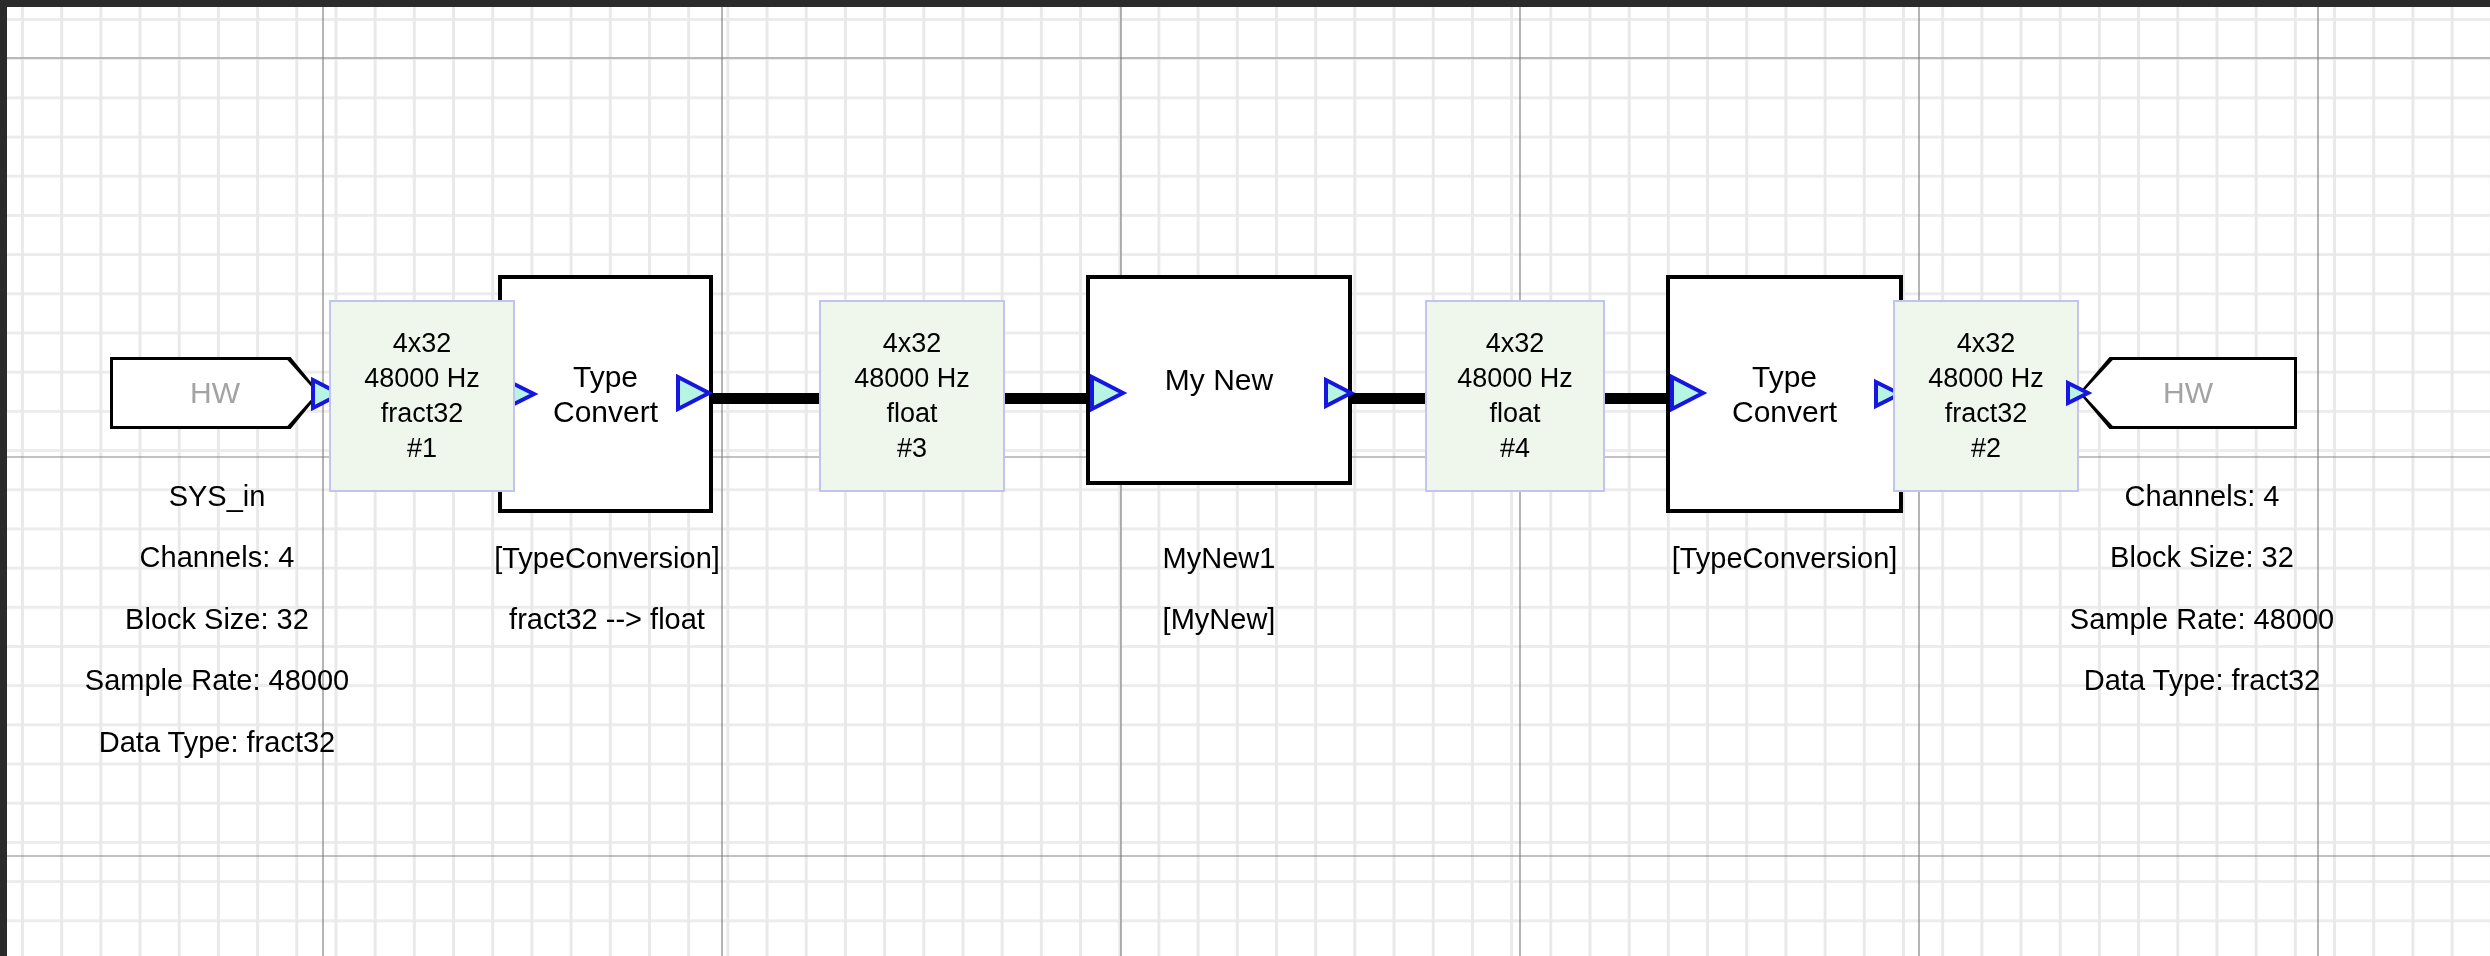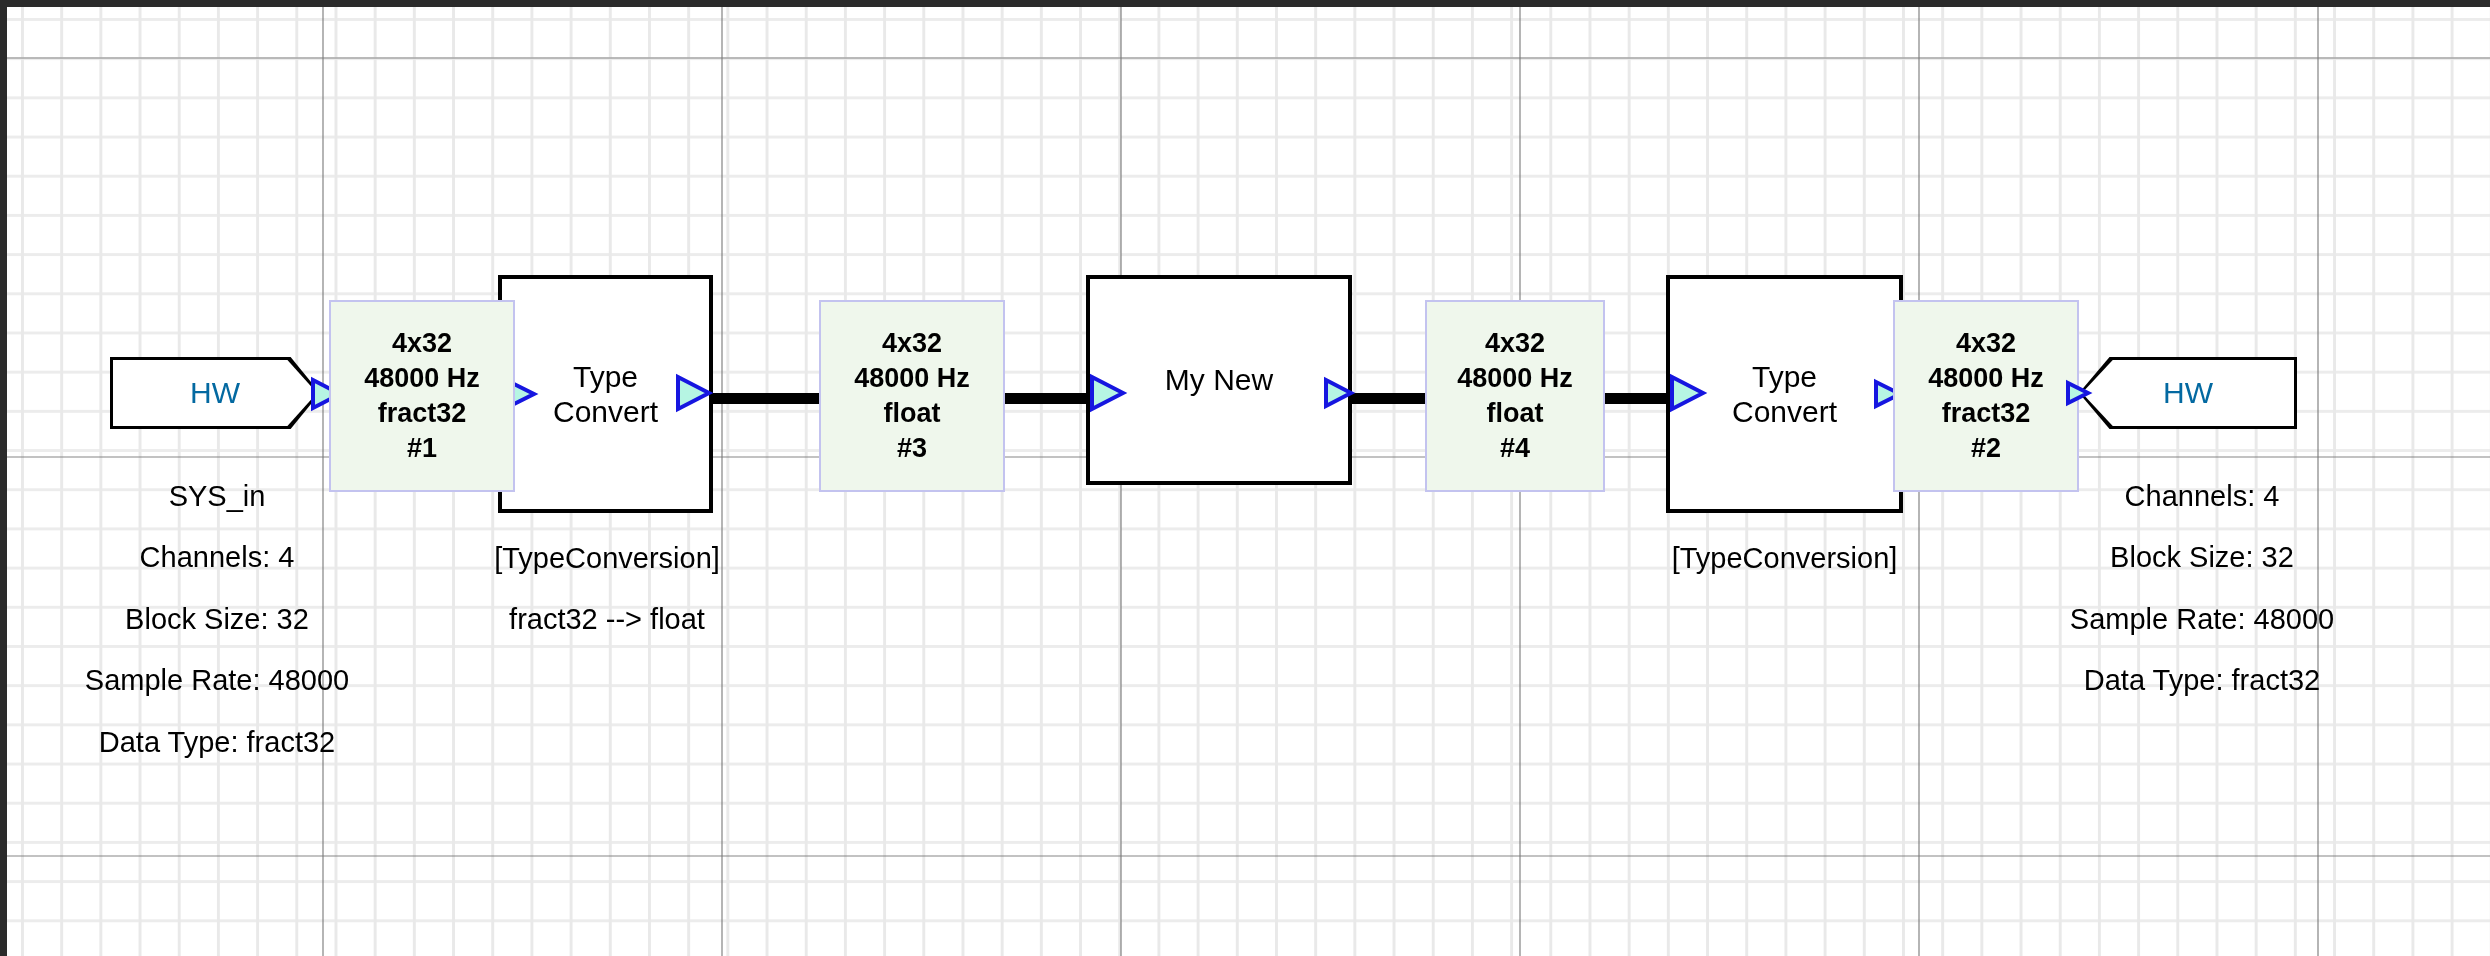--- a/index.html
+++ b/index.html
@@ -46,21 +46,21 @@
 
   
   .hw{
     background:#ffffff;
     position:absolute;
     box-sizing:border-box;
   }
   .hw .hwlbl{
     position:absolute;left:0;right:0;top:50%;
     transform:translateY(-50%);
-    text-align:center;font-size:30px;color:#0369a1;
+    text-align:center;font-size:30px;color:#a3a3a3;
   }
   .hw-in{
     clip-path:polygon(0 0, 86% 0, 100% 50%, 86% 100%, 0 100%);
     background:#000;
   }
   .hw-in .inner{
     position:absolute;inset:3px;
     clip-path:polygon(0 0, 85.5% 0, 100% 50%, 85.5% 100%, 0 100%);
     background:#fff;
   }
@@ -73,21 +73,21 @@
     clip-path:polygon(14.5% 0, 100% 0, 100% 100%, 14.5% 100%, 0 50%);
     background:#fff;
   }
 
   
   .tag{
     background:#eff7ec;
     border:2px solid #c3c3ef;
     display:flex;flex-direction:column;
     align-items:center;justify-content:center;
-    font-size:27px;color:#000;line-height:1.30;font-weight:bold;
+    font-size:27px;color:#000;line-height:1.30;
   }
   .tag div{white-space:nowrap;}
 
   
   .wire{position:absolute;background:#000;height:11px;}
 
   
   .port{position:absolute;width:0;height:0;}
   .port svg{display:block;overflow:visible;}
 
@@ -166,20 +166,24 @@
   <div class="port" style="left:1082px;top:368px;">
     <svg width="38" height="38" viewBox="0 0 38 38">
       <polygon points="3,2 34,18 3,34" fill="#b6f5e3" stroke="#1616e0" stroke-width="4"></polygon>
     </svg>
   </div>
   <div class="port" style="left:1316px;top:371px;">
     <svg width="32" height="32" viewBox="0 0 32 32">
       <polygon points="3,2 28,15 3,28" fill="#b6f5e3" stroke="#1616e0" stroke-width="4"></polygon>
     </svg>
   </div>
+  <div class="cap" style="left:962px;top:505px;width:500px;">
+    <div>MyNew1</div>
+    <div>[MyNew]</div>
+  </div>
 
   <div class="blk tag" style="left:1418px;top:293px;width:180px;height:192px;">
     <div>4x32</div>
     <div>48000 Hz</div>
     <div>float</div>
     <div>#4</div>
   </div>
 
   <div class="blk proc" style="left:1659px;top:268px;width:237px;height:238px;">
     <div class="ttl">Type

